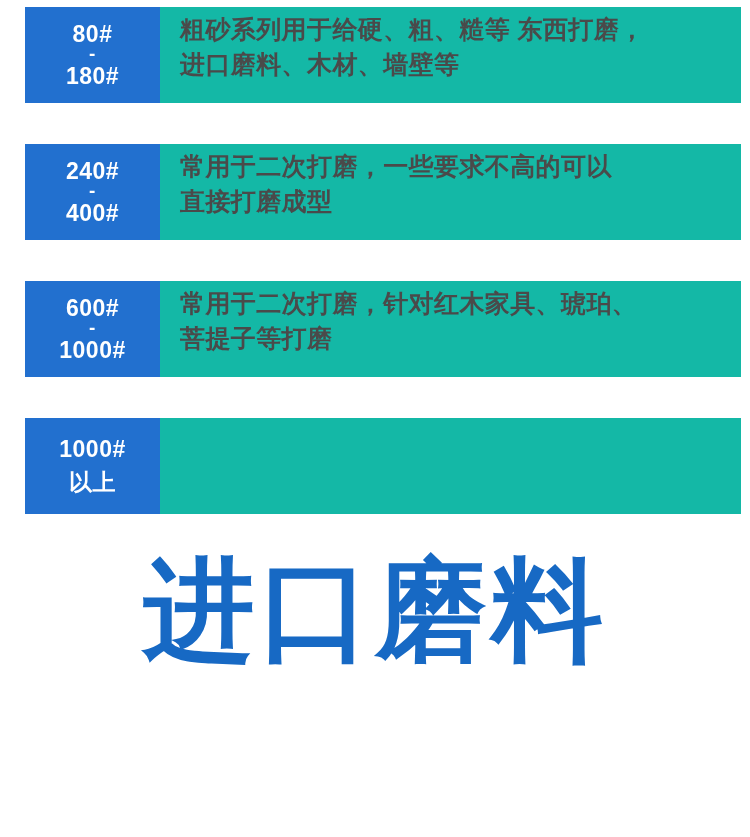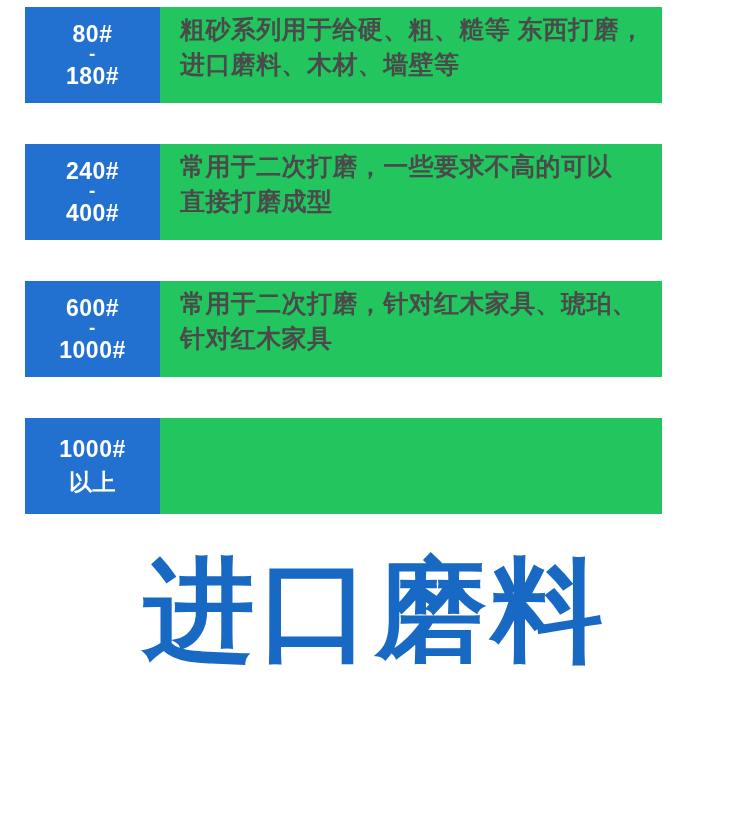--- a/index.html
+++ b/index.html
@@ -16,21 +16,21 @@
   }
 
   
   #grit-table {
     padding-top: 7px;
   }
   .grit-row {
     display: flex;
     align-items: stretch;
     margin: 0 0 41px 25px;
-    width: 637px;
+    width: 716px;
     height: 96px;
   }
   .grit-badge {
     flex: 0 0 135px;
     width: 135px;
     background: #2270cf;
     color: #ffffff;
     display: flex;
     flex-direction: column;
     align-items: center;
@@ -44,21 +44,21 @@
     font-size: 19px;
     line-height: 0.55;
     display: block;
     margin: 2px 0 3px 0;
   }
   .grit-badge.two-line-plain {
     line-height: 1.45;
   }
   .grit-desc {
     flex: 1 1 auto;
-    background: #22c55e;
+    background: #14b8a6;
     color: #4a4a4a;
     display: flex;
     flex-direction: column;
     justify-content: center;
     padding: 0 8px 16px 20px;
     font-size: 25px;
     font-weight: bold;
     line-height: 1.42;
     letter-spacing: 0.4px;
   }
@@ -121,21 +121,21 @@
   </div>
 
   <div class="grit-row">
     <div class="grit-badge">
       <span>600#</span>
       <span class="sep">-</span>
       <span>1000#</span>
     </div>
     <div class="grit-desc">
       <span>常用于二次打磨，针对红木家具、琥珀、</span>
-      <span>针对红木家具</span>
+      <span>菩提子等打磨</span>
     </div>
   </div>
 
   <div class="grit-row">
     <div class="grit-badge two-line-plain">
       <span>1000#</span>
       <span>以上</span>
     </div>
     <div class="grit-desc">
     </div>

